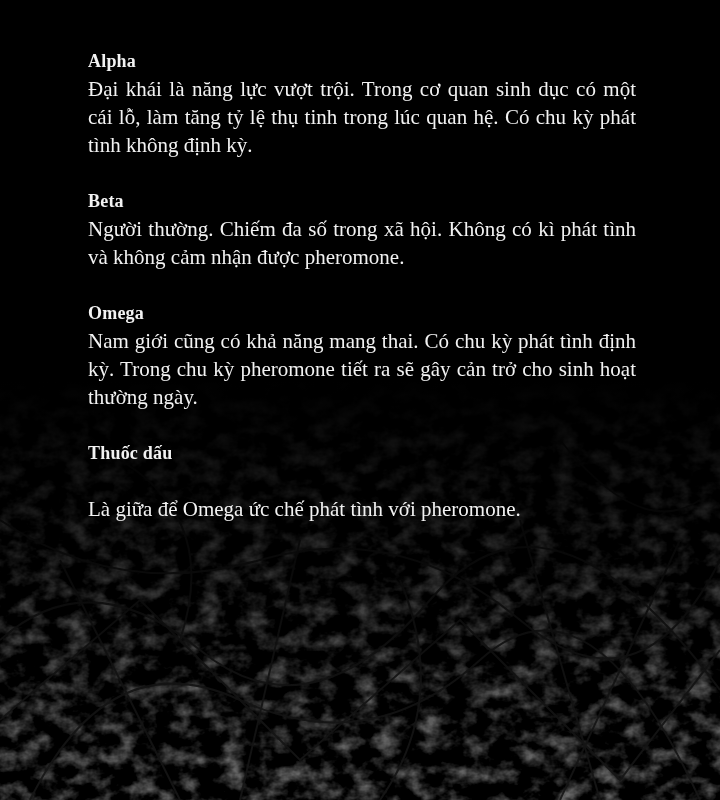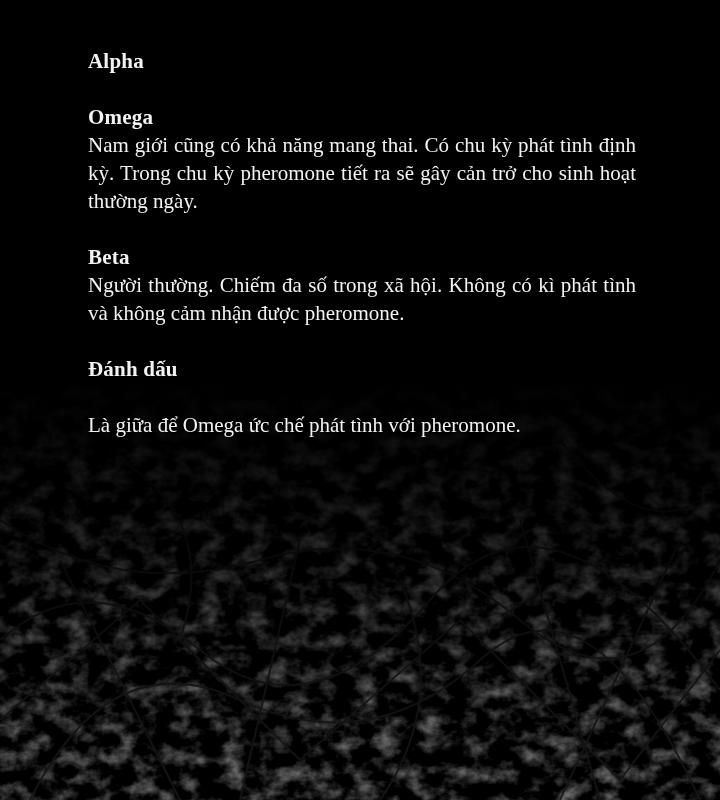--- a/index.html
+++ b/index.html
@@ -33,21 +33,21 @@
       top: 47px;
       width: 548px;
       z-index: 2;
       color: #f2f2f2;
     }
     .entry {
       margin: 0 0 28px 0;
     }
     .entry-title {
       font-weight: bold;
-      font-size: 21px;
+      font-size: 18px;
       line-height: 28px;
       letter-spacing: 0.2px;
       margin: 0;
     }
     .entry-body {
       font-size: 21px;
       line-height: 28px;
       margin: 0;
       text-align: justify;
       text-align-last: left;
@@ -77,28 +77,29 @@
     <path d="M400 580 Q 450 700 380 800"></path>
     <path d="M120 460 Q 220 520 180 640"></path>
     <path d="M560 440 Q 640 540 700 500"></path>
   </g>
 </svg>
 <div class="fade"></div>
 
 <div class="content">
   <div class="entry">
     <p class="entry-title">Alpha</p>
+    <p class="entry-body">Đại khái là năng lực vượt trội. Trong cơ quan sinh dục có một cái lỗ, làm tăng tỷ lệ thụ tinh trong lúc quan hệ. Có chu kỳ phát tình không định kỳ.</p>
+  </div>
+  <div class="entry">
+    <p class="entry-title">Beta</p>
+    <p class="entry-body">Người thường. Chiếm đa số trong xã hội. Không có kì phát tình và không cảm nhận được pheromone.</p>
   </div>
   <div class="entry">
     <p class="entry-title">Omega</p>
     <p class="entry-body">Nam giới cũng có khả năng mang thai. Có chu kỳ phát tình định kỳ. Trong chu kỳ pheromone tiết ra sẽ gây cản trở cho sinh hoạt thường ngày.</p>
   </div>
   <div class="entry">
-    <p class="entry-title">Beta</p>
-    <p class="entry-body">Người thường. Chiếm đa số trong xã hội. Không có kì phát tình và không cảm nhận được pheromone.</p>
-  </div>
-  <div class="entry">
-    <p class="entry-title">Đánh dấu</p>
+    <p class="entry-title">Thuốc dấu</p>
   </div>
   <div class="entry">
     <p class="entry-body">Là giữa để Omega ức chế phát tình với pheromone.</p>
   </div>
 </div>
 
 </body></html>

